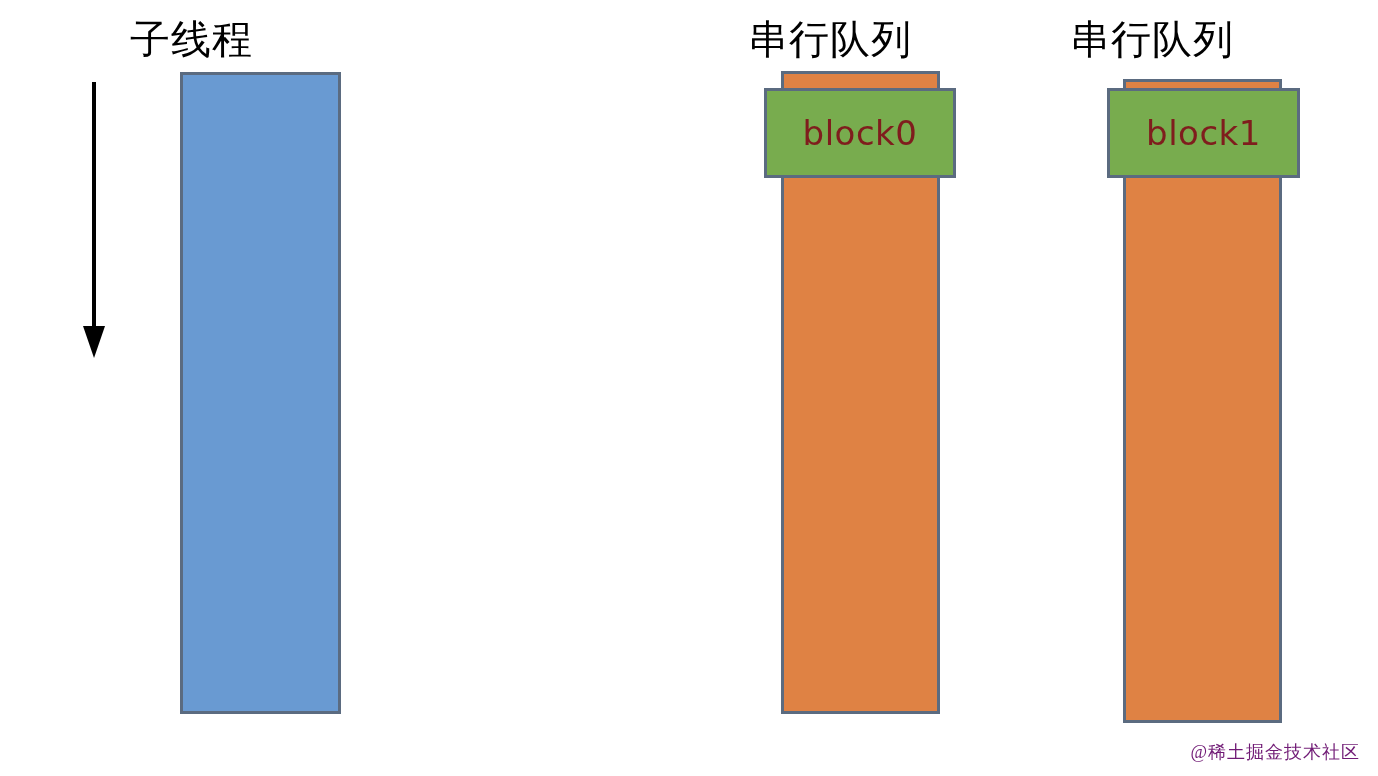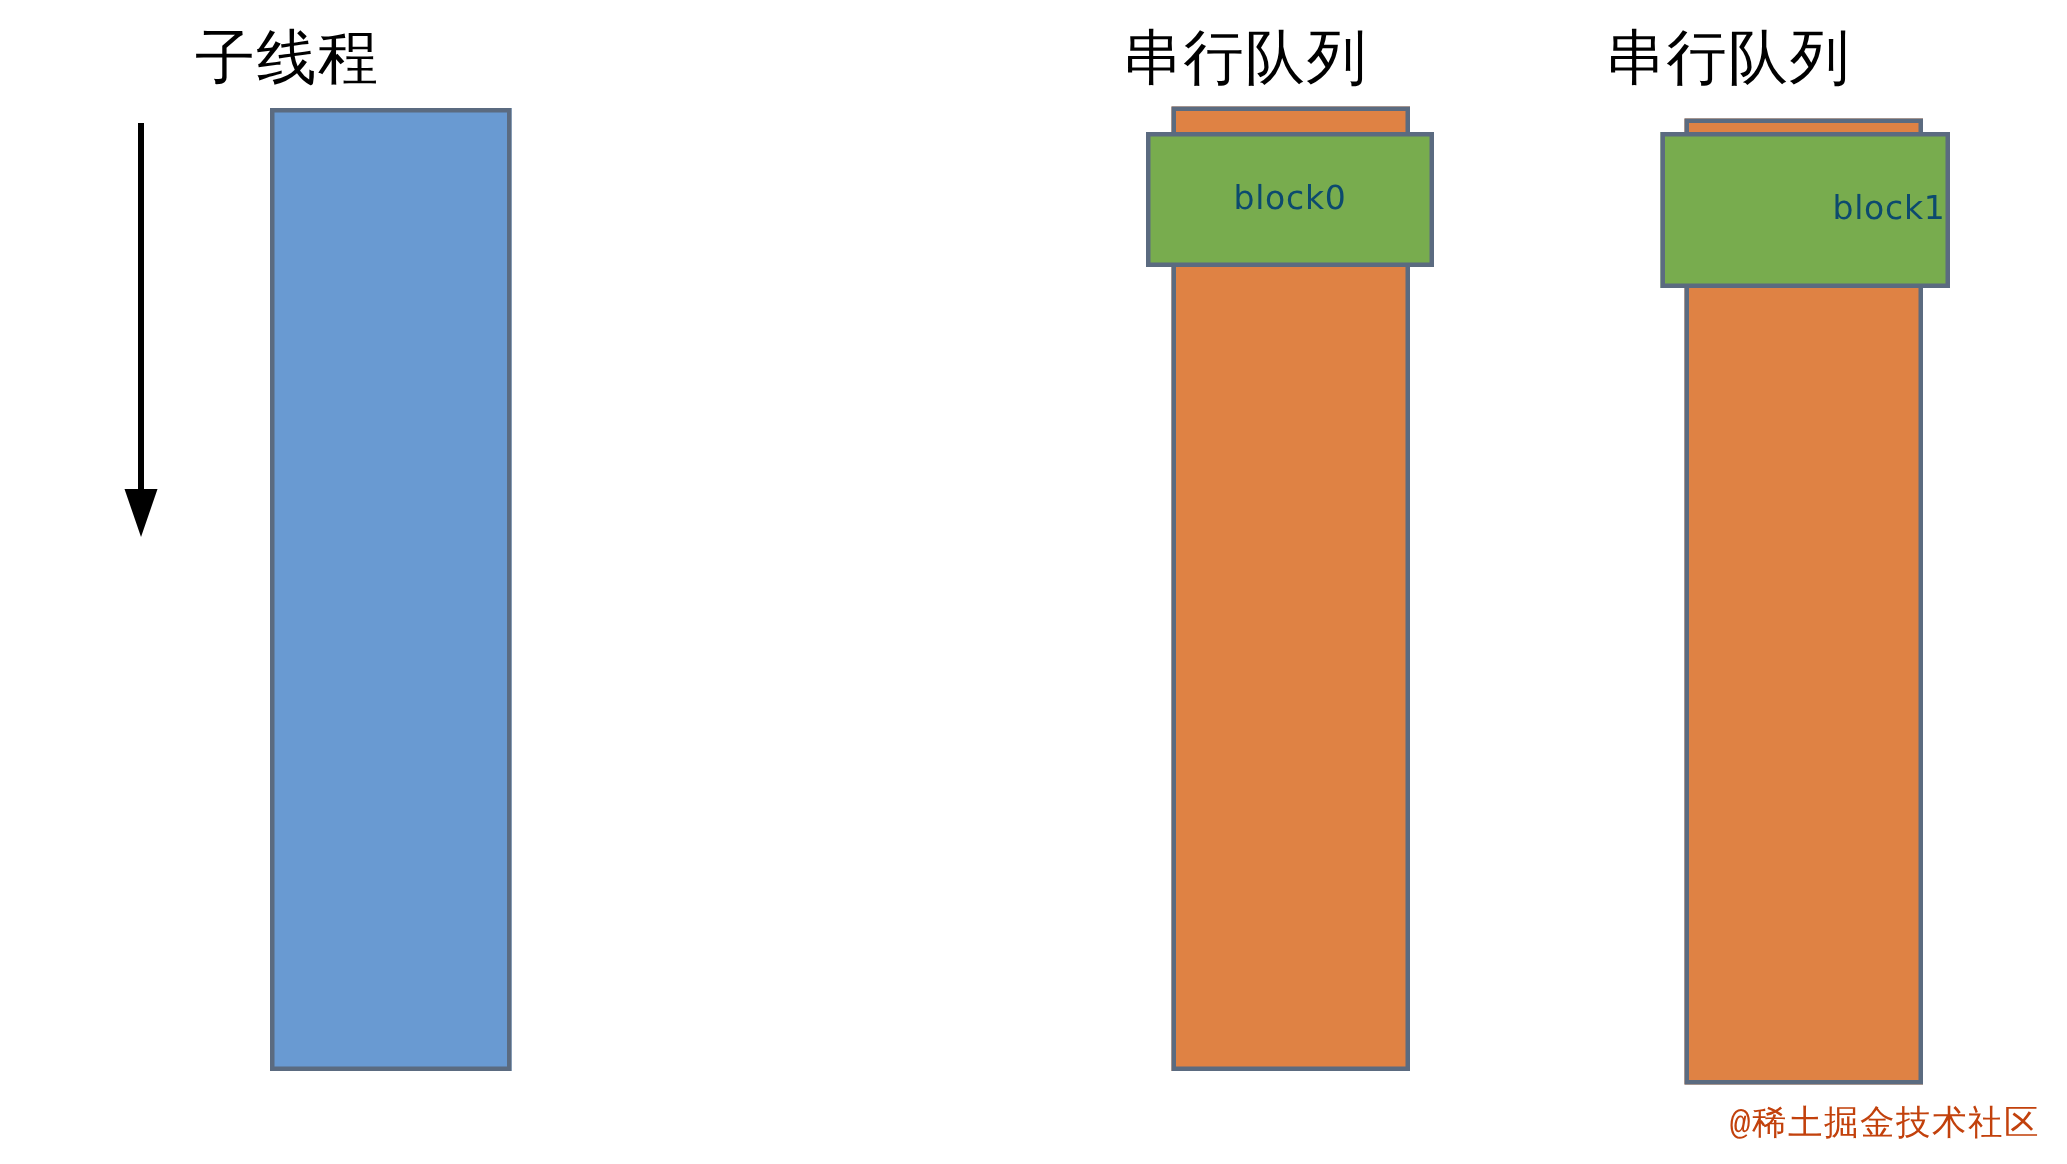--- a/index.html
+++ b/index.html
@@ -74,48 +74,47 @@
     position: absolute;
     box-sizing: border-box;
     border: 3px solid #5b6b80;
     background: #78ac4e;
     display: flex;
     align-items: center;
     justify-content: center;
   }
   .block-label {
     font-family: "DejaVu Sans", "Liberation Sans", sans-serif;
-    font-size: 22px;
+    font-size: 34px;
     line-height: 34px;
-    color: #0c4a6e;
+    color: #7f1d1d;
     letter-spacing: 0.5px;
     white-space: nowrap;
   }
   .block-0 {
     left: 764px;
     top: 88px;
     width: 192px;
     height: 90px;
   }
   .block-1 {
     left: 1107px;
     top: 88px;
     width: 193px;
-    height: 104px;
-    justify-content: flex-end;
+    height: 90px;
   }
 
   
   .watermark {
     position: absolute;
     right: 18px;
     bottom: 12px;
-    font-family: Liberation Mono, monospace;
-    font-size: 23px;
-    color: #c2410c;
+    font-family: Liberation Serif, serif;
+    font-size: 18px;
+    color: #701a75;
     white-space: nowrap;
     letter-spacing: 1px;
   }
 </style>
 </head>
 <body>
 
 <div id="canvas">
 
   <div class="heading heading-thread">子线程</div>

